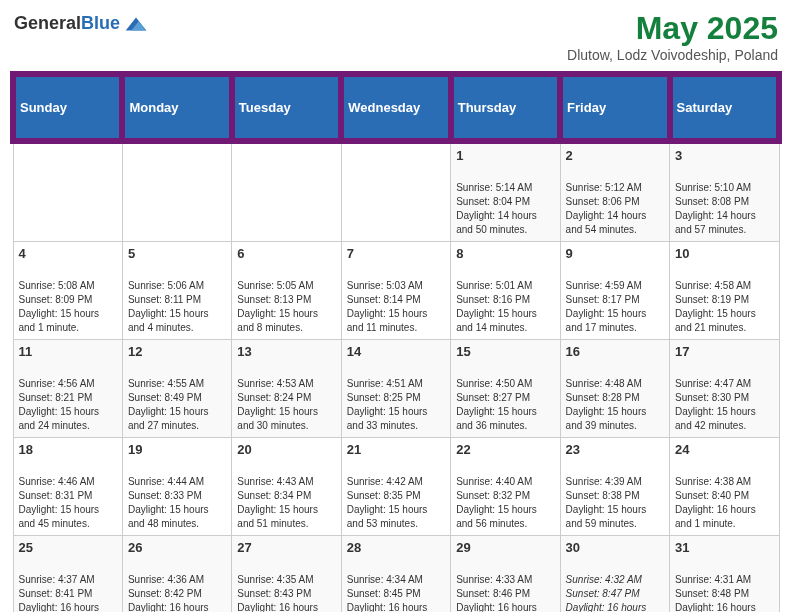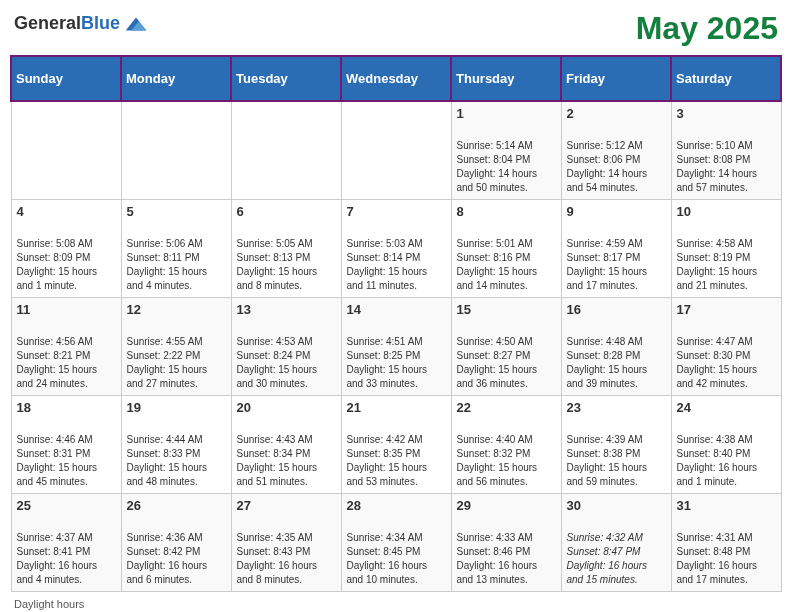--- a/index.html
+++ b/index.html
@@ -49,23 +49,23 @@
     .calendar {
       width: 100%;
       border-collapse: collapse;
       border: 1px solid #ccc;
     }
     .calendar th {
       background: #2a6db5;
       color: #fff;
       font-size: 13px;
       font-weight: bold;
-      padding: 14px 4px;
+      padding: 23px 4px;
       text-align: left;
-      border: 2px solid #701a75;
+      border: 6px solid #701a75;
     }
     .calendar td {
       width: 14.28%;
       vertical-align: top;
       border: 1px solid #ccc;
       padding: 4px 5px;
       font-size: 10.5px;
       color: #333;
       min-height: 80px;
       background: #fff;
@@ -107,20 +107,21 @@
         <span class="logo-general">General</span><span class="logo-blue">Blue</span>
       </div>
     </div>
     <svg class="logo-icon" viewBox="0 0 30 30" xmlns="http://www.w3.org/2000/svg">
       <polygon points="4,22 15,8 26,22" fill="#2a6db5"></polygon>
       <polygon points="10,22 18,12 26,22" fill="#5a9fd4"></polygon>
     </svg>
   </div>
   <div class="title-block">
     <div class="month-title">May 2025</div>
+    <div class="location-title">Dlutow, Lodz Voivodeship, Poland</div>
   </div>
 </div>
 
 <table class="calendar">
   <thead>
     <tr>
     <th>Sunday</th>
         <th>Monday</th>
         <th>Tuesday</th>
         <th>Wednesday</th>
@@ -212,21 +213,21 @@
         <td>
           <span class="day-num">11</span>
           <div class="day-info" style="white-space: pre-line;">Sunrise: 4:56 AM
 Sunset: 8:21 PM
 Daylight: 15 hours
 and 24 minutes.</div>
         </td>
         <td>
           <span class="day-num">12</span>
           <div class="day-info" style="white-space: pre-line;">Sunrise: 4:55 AM
-Sunset: 2:22 PM
+Sunset: 8:49 PM
 Daylight: 15 hours
 and 27 minutes.</div>
         </td>
         <td>
           <span class="day-num">13</span>
           <div class="day-info" style="white-space: pre-line;">Sunrise: 4:53 AM
 Sunset: 8:24 PM
 Daylight: 15 hours
 and 30 minutes.</div>
         </td>

